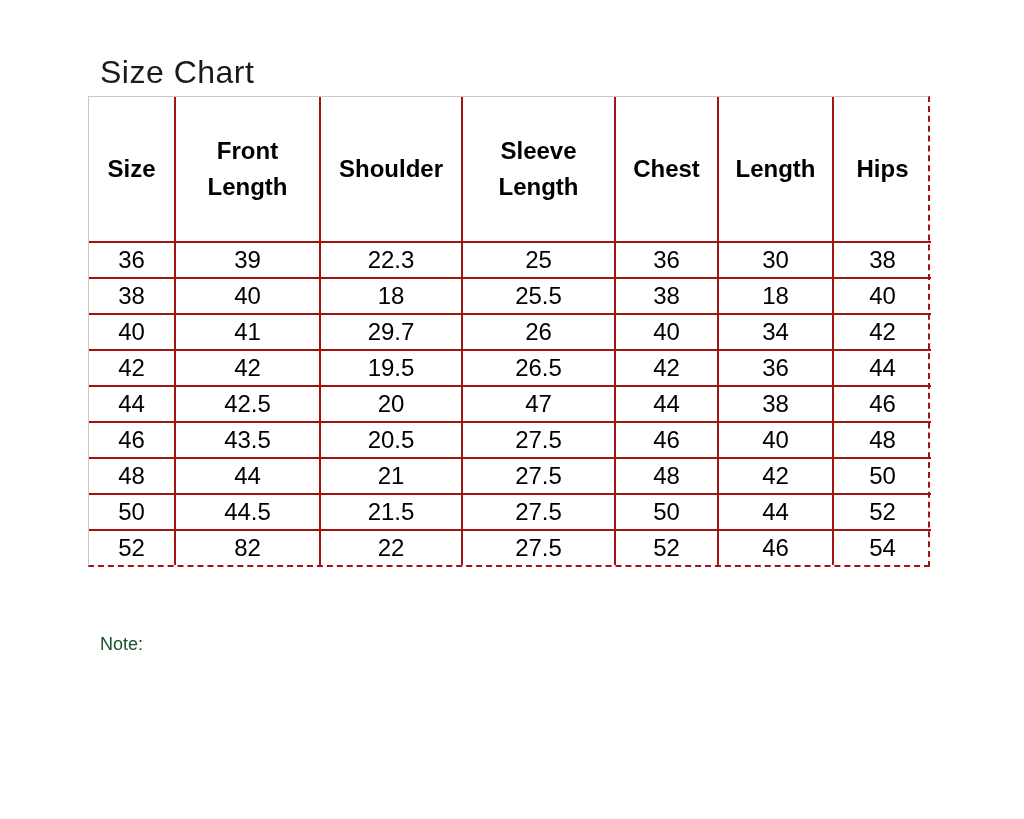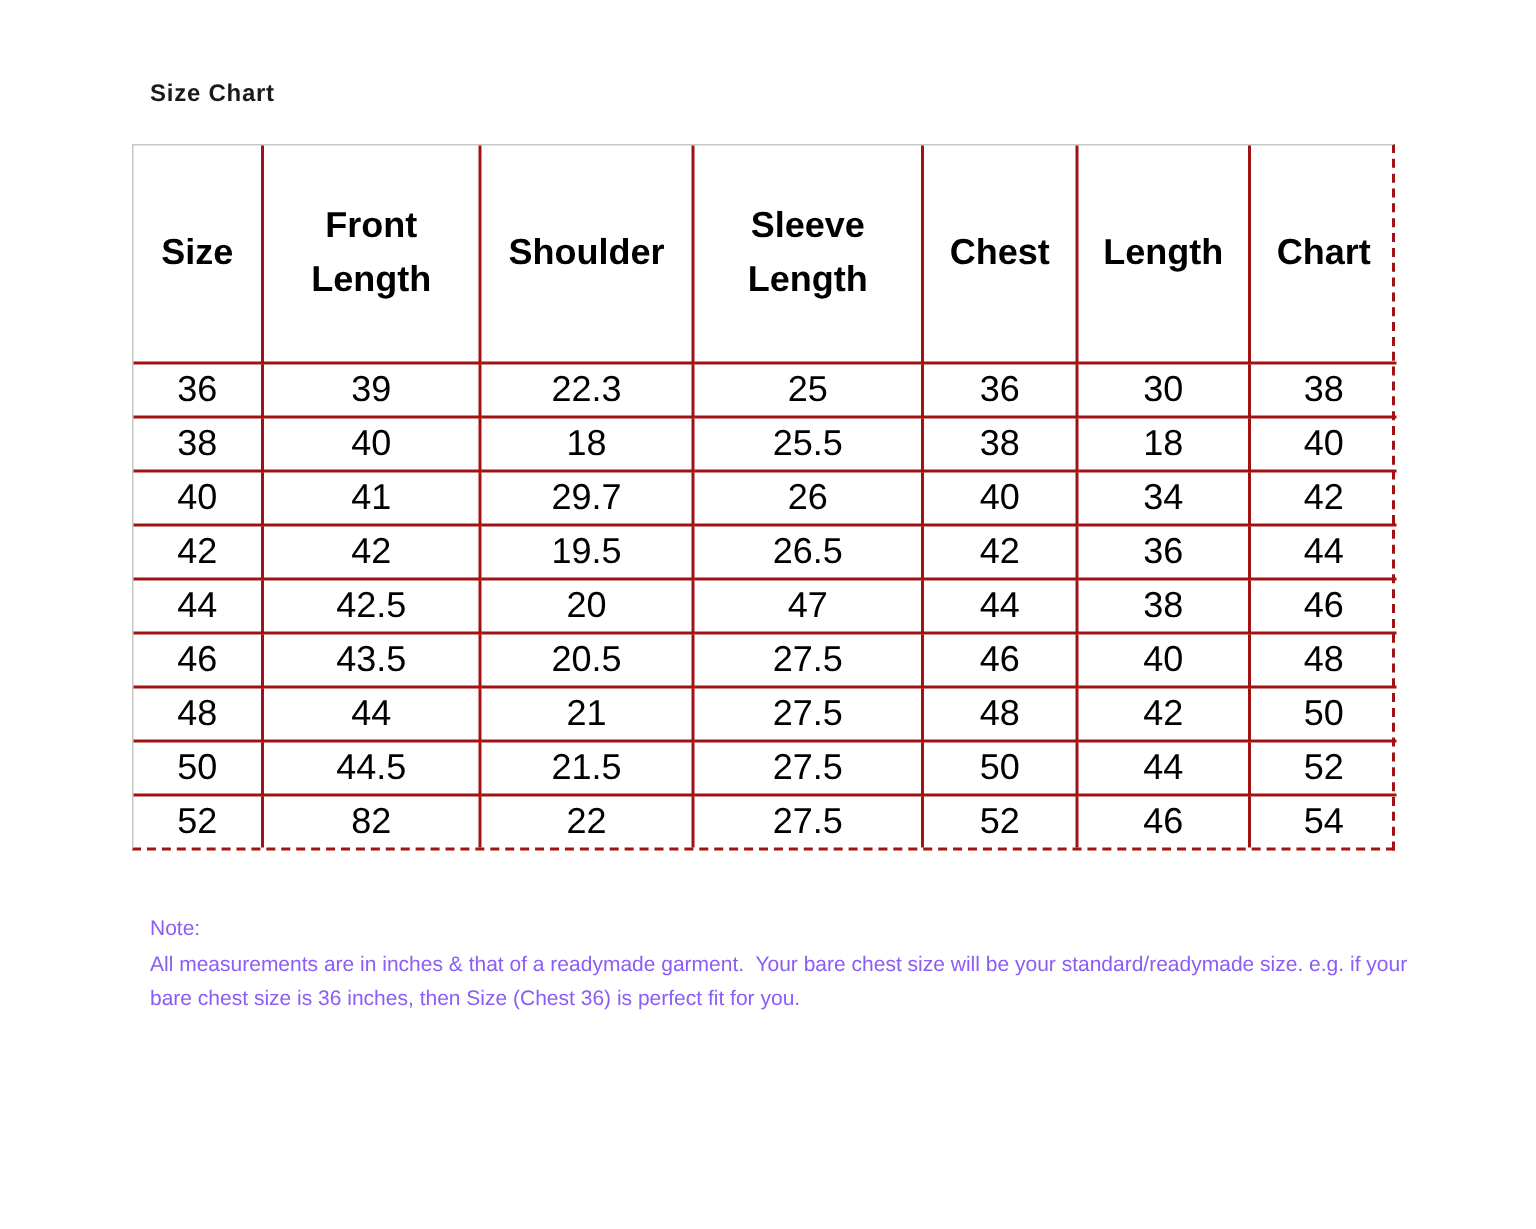--- a/index.html
+++ b/index.html
@@ -13,22 +13,22 @@
     position: relative;
     width: 1024px;
     height: 819px;
     background: #ffffff;
     overflow: hidden;
   }
   #size-chart-title {
     position: absolute;
     left: 100px;
     top: 54px;
-    font-size: 16px;
-    font-weight: 700;
+    font-size: 32px;
+    font-weight: 400;
     color: #1a1a1a;
     letter-spacing: 0.5px;
   }
   #table-wrap {
     position: absolute;
     left: 88px;
     top: 96px;
     width: 842px;
     border-top: 1px solid #c8c8c8;
     border-left: 1px solid #c8c8c8;
@@ -67,25 +67,25 @@
     font-size: 24px;
     font-weight: 400;
     border-right: 2px solid #a11212;
     border-bottom: 2px solid #a11212;
   }
   #size-table td:last-child { border-right: none; }
   #size-table tbody tr:last-child td { border-bottom: none; }
   #note-section {
     position: absolute;
     left: 100px;
-    top: 607px;
+    top: 633px;
     width: 848px;
-    font-size: 14px;
+    font-size: 18px;
     line-height: 23.5px;
-    color: #8b5cf6;
+    color: #14532d;
   }
   .note-paragraph { white-space: pre-wrap; }
 </style>
 </head>
 <body>
 
 <div id="page">
 
   <div id="size-chart-title">Size Chart</div>
 
@@ -101,21 +101,21 @@
           <col style="width: 98px;">
         </colgroup>
       <thead>
         <tr>
             <th>Size</th>
             <th>Front Length</th>
             <th>Shoulder</th>
             <th>Sleeve Length</th>
             <th>Chest</th>
             <th>Length</th>
-            <th>Chart</th>
+            <th>Hips</th>
           </tr>
       </thead>
       <tbody>
           <tr>
             <td>36</td>
             <td>39</td>
             <td>22.3</td>
             <td>25</td>
             <td>36</td>
             <td>30</td>
@@ -192,16 +192,15 @@
             <td>52</td>
             <td>46</td>
             <td>54</td>
           </tr>
         </tbody>
     </table>
   </div>
 
   <div id="note-section">
     <div class="note-paragraph">Note:</div>
-    <div class="note-paragraph">All measurements are in inches &amp; that of a readymade garment.  Your bare chest size will be your standard/readymade size. e.g. if your bare chest size is 36 inches, then Size (Chest 36) is perfect fit for you.</div>
   </div>
 
 </div>
 
 </body></html>

